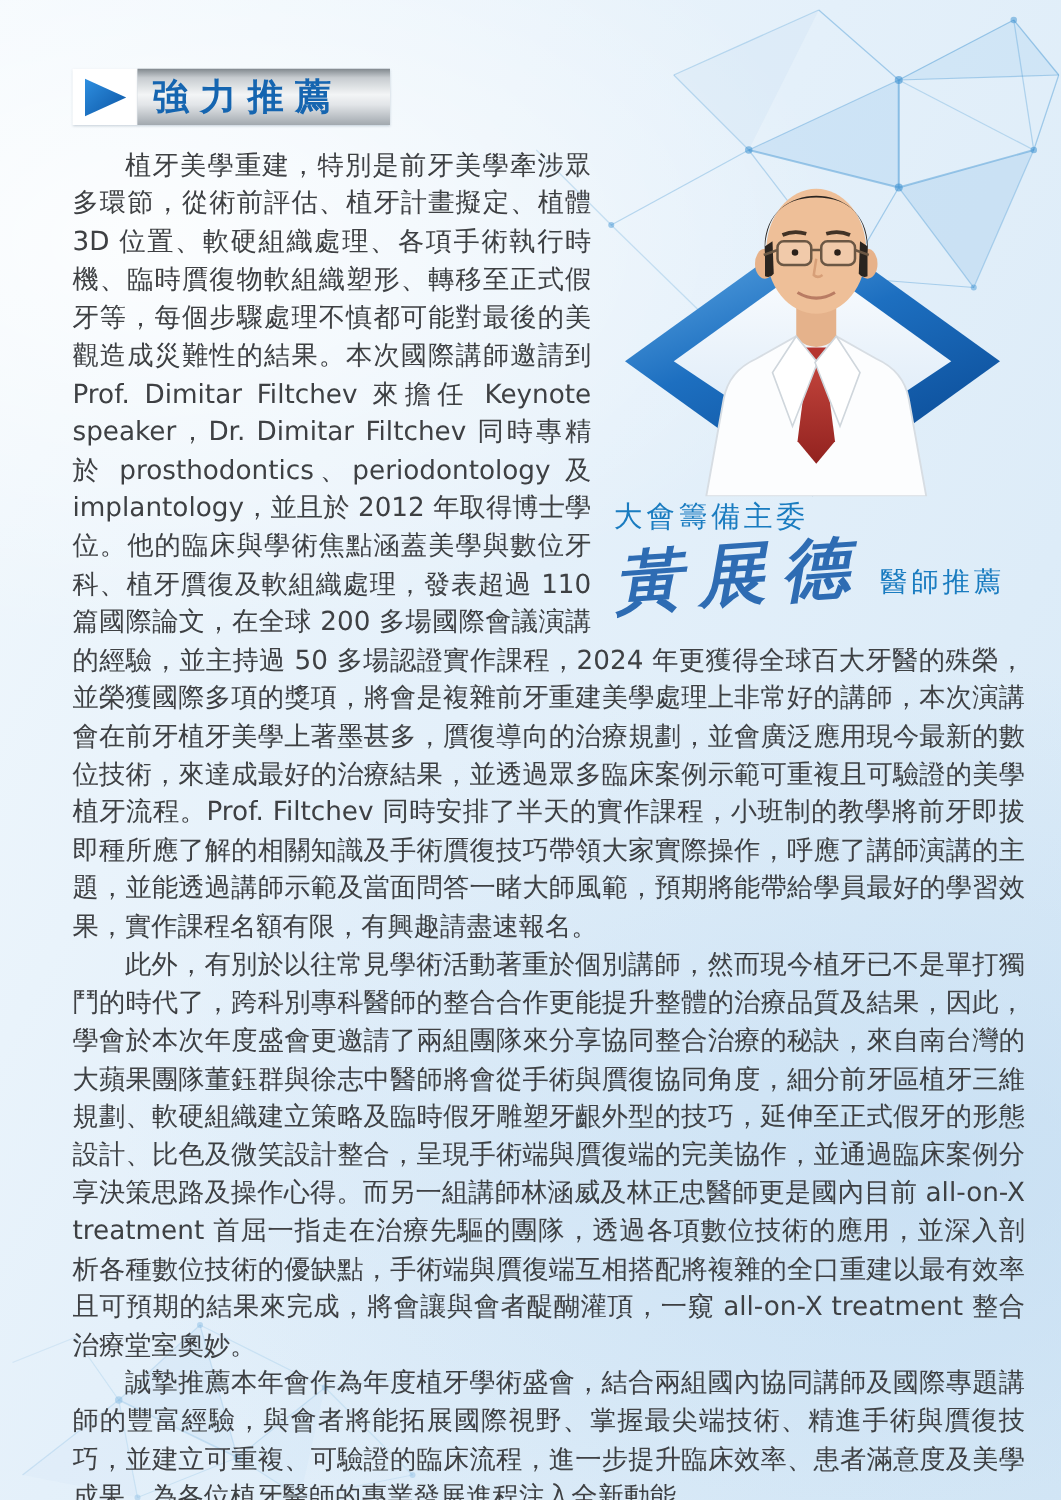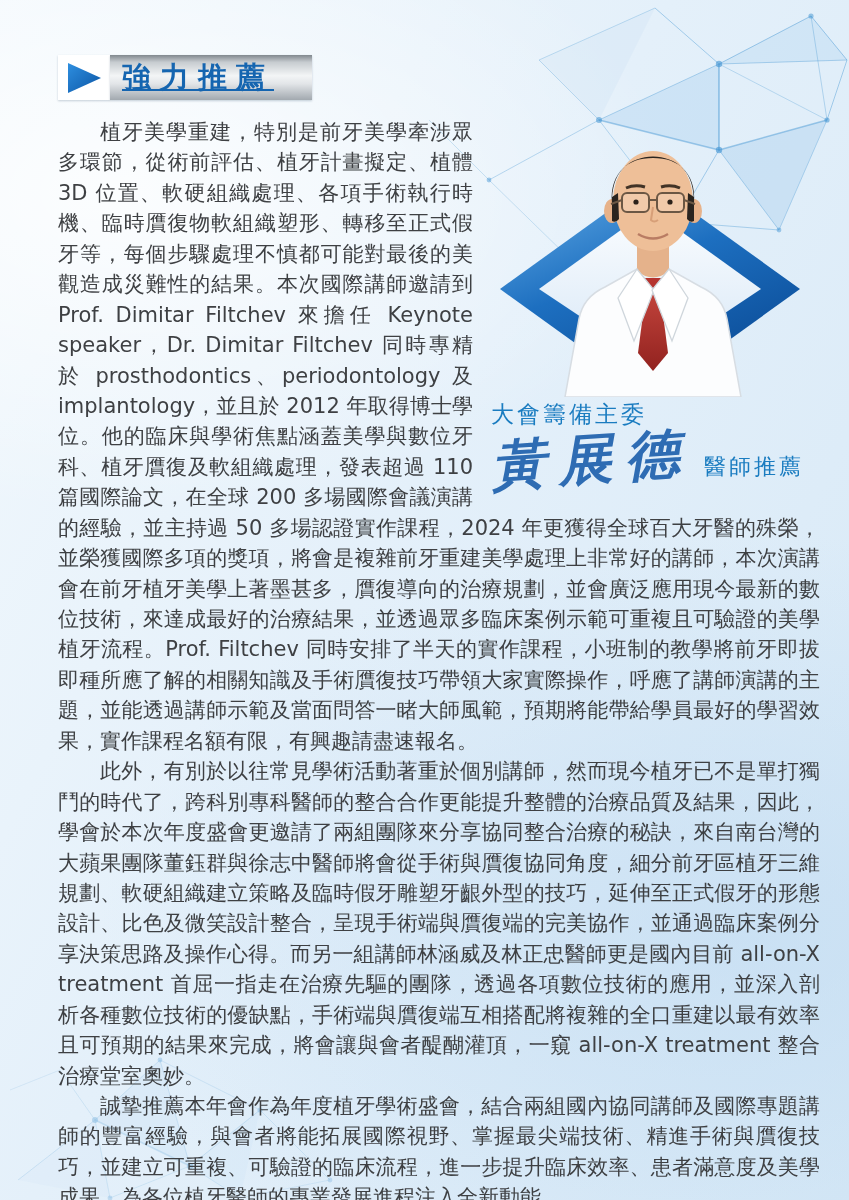--- a/index.html
+++ b/index.html
@@ -17,21 +17,21 @@
 
   .content{position:relative;padding:55px 29px 0 58px;}
 
   
   .badge-row{display:flex;height:45px;width:254px;}
   .badge-icon-box{width:52px;height:45px;background:#ffffff;display:flex;align-items:center;justify-content:center;
     box-shadow:0 1px 2px rgba(40,70,100,.25);}
   .badge-bar{flex:1;display:flex;align-items:center;padding-left:12px;
     background:linear-gradient(180deg,#81888e 0%,#c7ccd0 16%,#f3f5f6 46%,#e2e5e8 64%,#a2a9af 100%);
     box-shadow:0 1px 2px rgba(40,70,100,.25);}
-  .badge-title{color:#1565b0;font-weight:bold;font-size:29px;letter-spacing:9px;white-space:nowrap;line-height:1;text-decoration:underline;}
+  .badge-title{color:#1565b0;font-weight:bold;font-size:29px;letter-spacing:9px;white-space:nowrap;line-height:1;}
 
   
   .body-text{margin-top:17px;font-size:21px;line-height:1.45;color:#3e4043;text-align:justify;}
   .body-text p{margin:0;text-indent:2em;}
 
   
   .float-profile{float:right;width:333px;height:392px;margin:-16px 0 6px 14px;position:relative;}
   .photo-stage{position:relative;width:333px;height:298px;}
   .photo-stage svg{display:block;}
   .profile-caption{color:#1a7cc0;font-size:23px;letter-spacing:3px;margin:2px 0 0 4px;line-height:1.2;}

